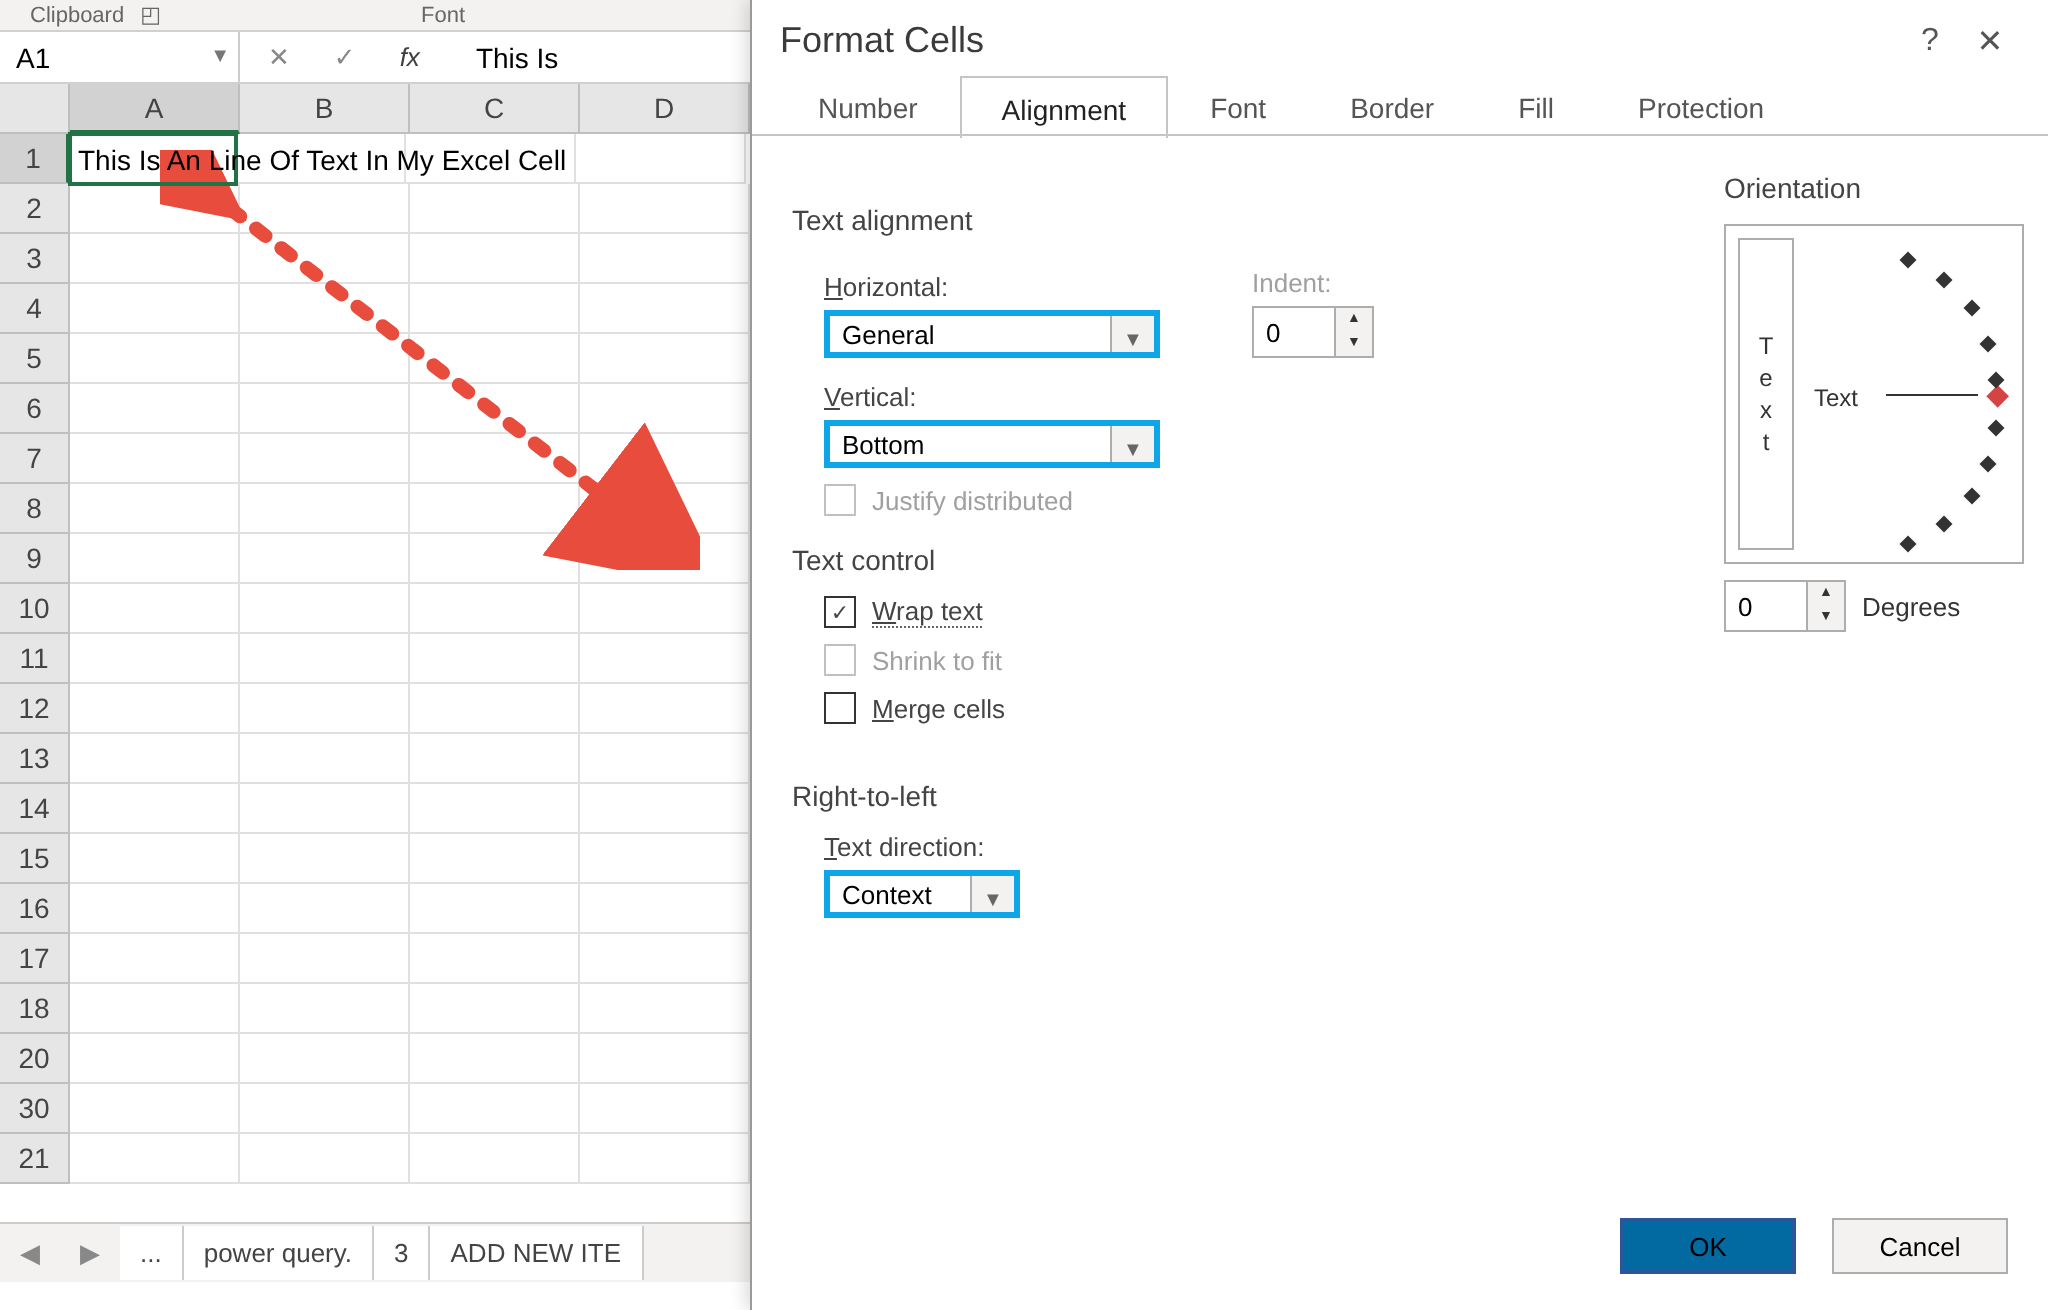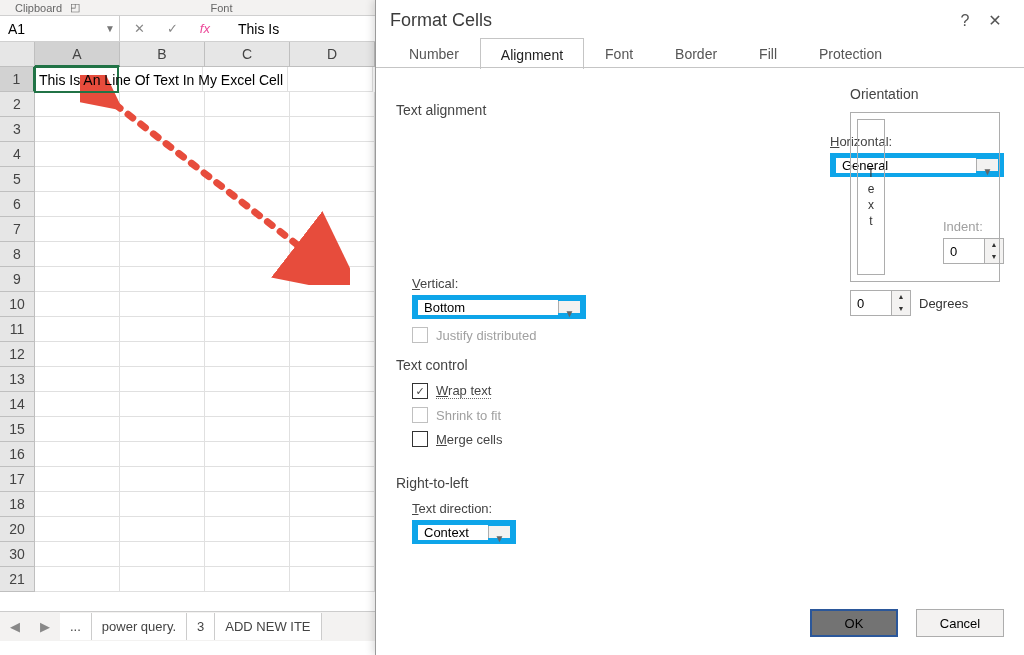--- a/index.html
+++ b/index.html
@@ -8,21 +8,21 @@
 
 .ribbon-stub { height: 16px; background: #f3f2f1; border-bottom: 1px solid #d0d0d0; display: flex; align-items: center; }
 .rib-section { padding: 0 15px; color: #666; font-size: 11px; display: flex; align-items: center; gap: 8px; }
 
 
 .name-row { display: flex; align-items: center; height: 26px; background: #fff; border-bottom: 1px solid #d0d0d0; }
 .name-box { width: 120px; display: flex; align-items: center; border-right: 1px solid #ccc; padding: 0 4px 0 8px; height: 100%; }
 .name-box-input { border: none; outline: none; width: 80px; font-size: 14px; }
 .name-box-arrow { color: #777; font-size: 10px; margin-left: auto; }
 .fx-area { display: flex; align-items: center; gap: 22px; padding: 0 14px; color: #888; }
-.fx-icon { font-size: 13px; font-style: italic; color: #ec4899; }
+.fx-icon { font-size: 13px; font-style: italic; color: #404040; }
 .formula-input { border: none; outline: none; font-size: 14px; padding-left: 14px; flex: 1; }
 
 
 .grid-wrap { position: absolute; top: 42px; left: 0; width: 375px; height: 570px; }
 .col-headers { display: flex; height: 25px; }
 .row-head { width: 35px; min-width: 35px; background: #e6e6e6; border-right: 1px solid #bfbfbf; border-bottom: 1px solid #bfbfbf; display: flex; align-items: center; justify-content: center; color: #444; font-size: 14px; }
 .col-head { width: 85px; background: #e6e6e6; border-right: 1px solid #bfbfbf; border-bottom: 1px solid #bfbfbf; text-align: center; line-height: 25px; color: #444; font-size: 14px; }
 .col-head.sel { background: #d2d2d2; border-bottom: 2px solid #217346; }
 .grid-row { display: flex; height: 25px; }
 .row-num { width: 35px; min-width: 35px; background: #e6e6e6; border-right: 1px solid #bfbfbf; border-bottom: 1px solid #bfbfbf; text-align: center; line-height: 25px; color: #444; font-size: 14px; }
@@ -45,52 +45,52 @@
 .dlg-title .q, .dlg-title .x { width: 30px; text-align: center; color: #555; font-size: 16px; }
 .dlg-tabs { display: flex; padding: 0 12px; }
 .dlg-tab { padding: 8px 20px 6px; color: #555; font-size: 14px; cursor: pointer; border: 1px solid transparent; border-bottom: none; }
 .dlg-tab.active { border-color: #c5c5c5; background: #fff; position: relative; top: 1px; color: #222; }
 .dlg-tabpane { flex: 1; border-top: 1px solid #c5c5c5; margin-top: -1px; padding: 32px 20px; position: relative; }
 
 .section-label { color: #444; font-size: 14px; margin: 2px 0 10px; }
 .field { margin: 6px 0 6px 16px; }
 .field label { display: block; margin-bottom: 4px; color: #444; }
 .field label.dis { color: #a0a0a0; }
-.combo { display: inline-flex; align-items: center; border: 6px solid #0ea5e9; background: #fff; height: 24px; }
+.combo { display: inline-flex; align-items: center; border: 3px solid #0ea5e9; background: #fff; height: 24px; }
 .combo input { border: none; outline: none; padding: 0 6px; font-size: 13px; }
 .combo .arr { width: 22px; text-align: center; border-left: 1px solid #adadad; color: #666; font-size: 10px; height: 100%; line-height: 26px; background: #f3f2f1; }
 .combo.w170 input { width: 140px; }
 .combo.w70 input { width: 70px; }
 .spin { display: inline-flex; align-items: center; border: 1px solid #adadad; height: 26px; }
 .spin input { border: none; outline: none; width: 40px; padding: 0 6px; font-size: 13px; }
 .spin .btns { display: flex; flex-direction: column; border-left: 1px solid #adadad; }
 .spin .btns span { width: 18px; height: 12px; font-size: 7px; text-align: center; background: #f3f2f1; line-height: 12px; }
 
-.row-inline { display: flex; gap: 30px; align-items: flex-end; flex-direction: column; }
+.row-inline { display: flex; gap: 30px; align-items: flex-end; }
 .cb-row { display: flex; align-items: center; gap: 8px; margin: 8px 0 8px 16px; color: #444; }
 .cb { width: 16px; height: 16px; border: 1px solid #333; display: inline-flex; align-items: center; justify-content: center; font-size: 11px; }
 .cb.dis { border-color: #c0c0c0; }
 .cb-row.dis { color: #a0a0a0; }
 .cb-row.hl span:last-child { border-bottom: 1px dotted #666; }
 
 
-.orient-box { position: absolute; top: 16px; right: 24px; width: 150px; }
+.orient-box { position: absolute; top: 16px; right: 12px; width: 150px; }
 .orient-box .obox { border: 1px solid #adadad; height: 170px; display: flex; padding: 6px; gap: 4px; }
 .vtext { width: 28px; border: 1px solid #adadad; display: flex; flex-direction: column; align-items: center; justify-content: center; gap: 2px; font-size: 12px; }
 .dial { flex: 1; position: relative; }
 .dial .hline { position: absolute; top: 50%; left: 42px; width: 46px; height: 1px; background: #333; }
 .dial .reddot { position: absolute; top: 50%; right: 5px; width: 8px; height: 8px; background: #d34545; transform: rotate(45deg) translateY(-50%); }
 .dial .txt { position: absolute; top: 47%; left: 6px; font-size: 12px; }
 .dial .dot { position: absolute; width: 6px; height: 6px; background: #333; transform: rotate(45deg); }
 .deg-row { display: flex; align-items: center; gap: 8px; margin-top: 8px; }
 
 
 .dlg-footer { display: flex; justify-content: flex-end; gap: 18px; padding: 12px 20px 18px; }
 .btn { width: 88px; height: 28px; border: 1px solid #adadad; background: #f3f2f1; font-size: 13px; }
-.btn.primary { border: 2px solid #2b579a; background: #737373; }
+.btn.primary { border: 2px solid #2b579a; background: #0369a1; }
 
 .u { text-decoration: underline; }
 </style>
 </head>
 <body>
 
 <div class="ribbon-stub">
   <div class="rib-section">
       <span>Clipboard</span>
       <span>◰</span>
@@ -361,20 +361,35 @@
 
     <div class="orient-box">
       <div class="section-label">Orientation</div>
       <div class="obox">
         <div class="vtext">
           <span>T</span>
           <span>e</span>
           <span>x</span>
           <span>t</span>
         </div>
+        <div class="dial">
+          <span class="txt">Text</span>
+          <div class="hline"></div>
+          <div class="reddot"></div>
+          <div class="dot" style="top:8px;left:50px"></div>
+          <div class="dot" style="top:18px;left:68px"></div>
+          <div class="dot" style="top:32px;left:82px"></div>
+          <div class="dot" style="top:50px;left:90px"></div>
+          <div class="dot" style="top:68px;left:94px"></div>
+          <div class="dot" style="top:92px;left:94px"></div>
+          <div class="dot" style="top:110px;left:90px"></div>
+          <div class="dot" style="top:126px;left:82px"></div>
+          <div class="dot" style="top:140px;left:68px"></div>
+          <div class="dot" style="top:150px;left:50px"></div>
+        </div>
       </div>
       <div class="deg-row">
         <div class="spin">
             <input value="0" style="">
             <div class="btns">
               <span>▲</span>
               <span>▼</span>
             </div>
           </div>
         <span>Degrees</span>

